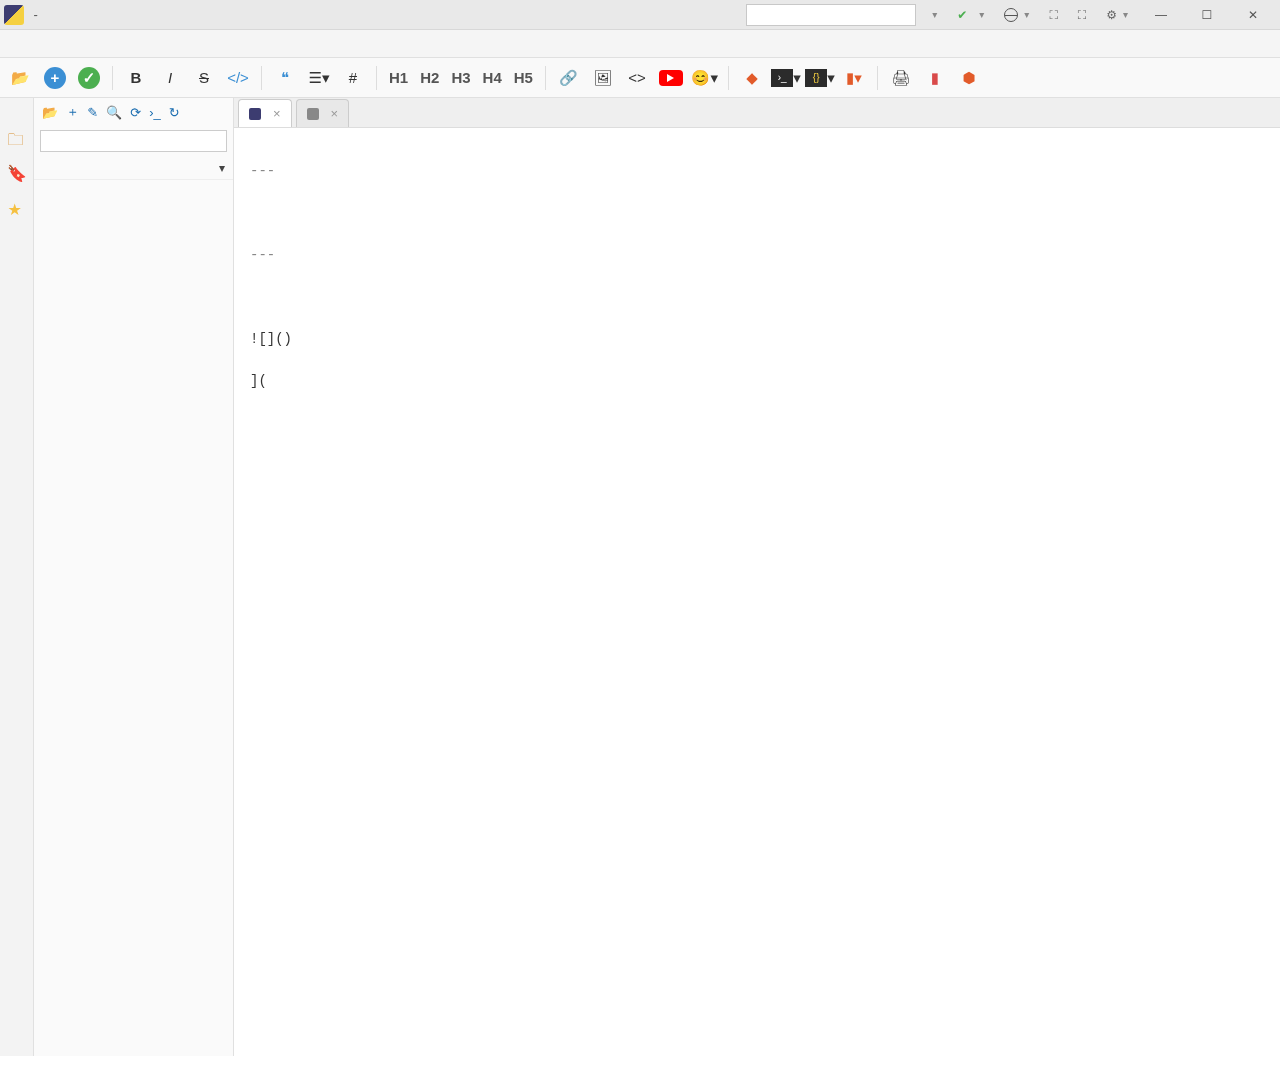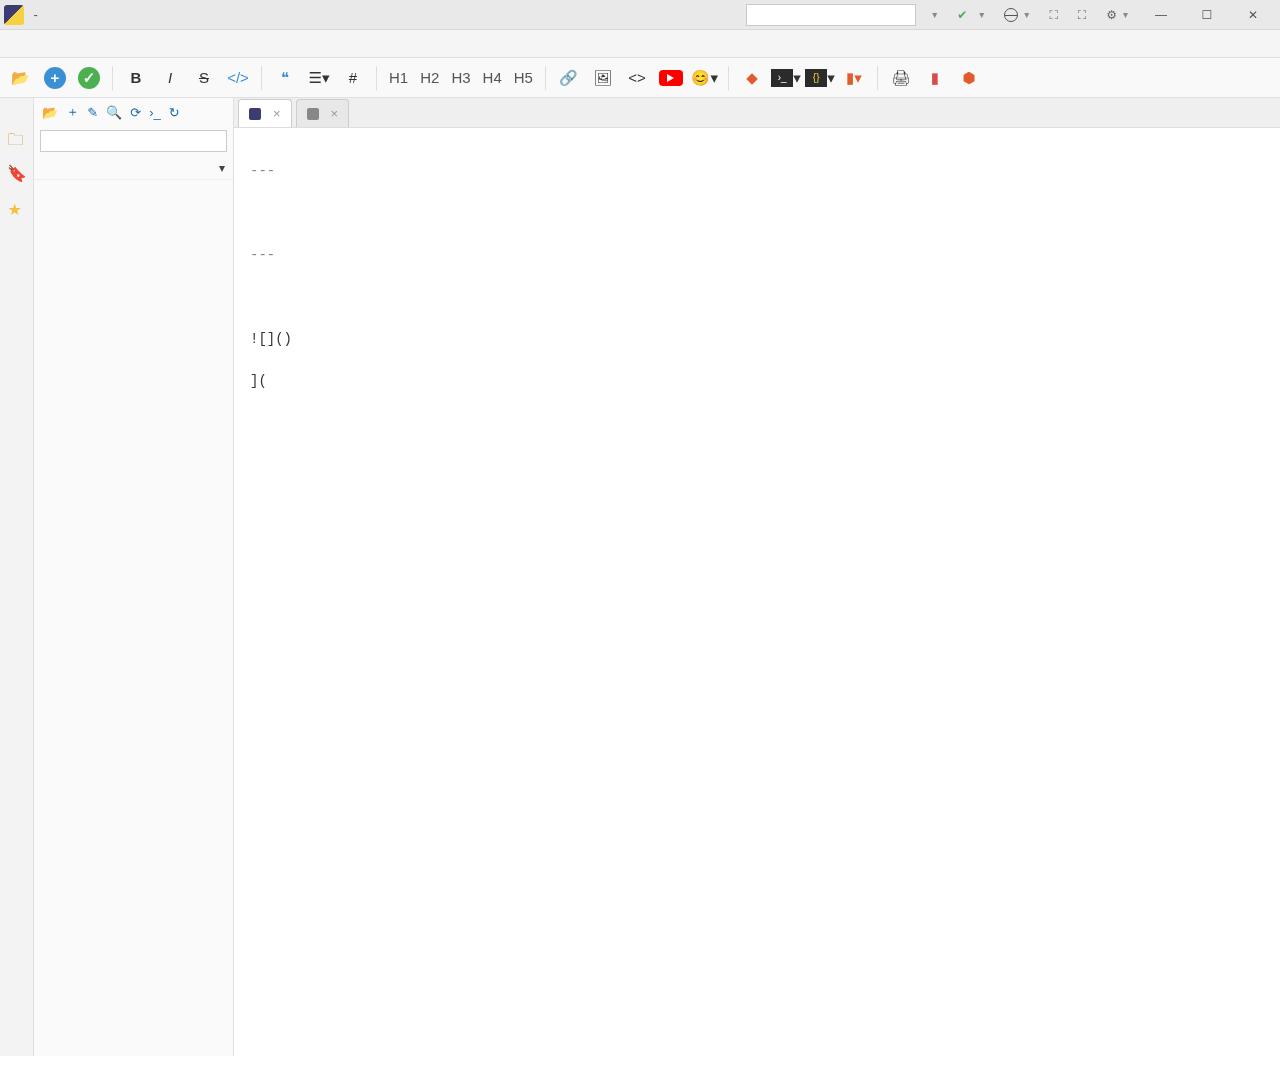--- a/index.html
+++ b/index.html
@@ -19,21 +19,21 @@
 .globe:after{content:"";position:absolute;left:0;right:0;top:50%;border-top:1px solid #555;}
 
 
 .menubar { height:28px; background:#f5f5f5; display:flex; align-items:center; padding:0 4px; gap:0; border-bottom:1px solid #e0e0e0;}
 .menubar .mi { padding:4px 10px; color:#444; font-size:13px;}
 
 
 .toolbar { height:40px; background:#f9f9f9; display:flex; align-items:center; padding:0 6px; gap:4px; border-bottom:1px solid #e0e0e0;}
 .tb-btn { width:30px; height:30px; display:flex; align-items:center; justify-content:center; border-radius:3px; font-size:15px;}
 .tb-sep { width:1px; height:24px; background:#ddd; margin:0 4px;}
-.tb-h { font-weight:normal; color:#555; font-size:15px; padding:0 4px;}
+.tb-h { font-weight:bold; color:#555; font-size:15px; padding:0 4px;}
 .circ { width:22px;height:22px;border-radius:50%;display:flex;align-items:center;justify-content:center;color:#fff;font-weight:bold;}
 .yt { width:24px;height:16px;background:#ff0000;border-radius:4px;display:flex;align-items:center;justify-content:center;}
 .yt:after{content:"";border-left:7px solid #fff;border-top:4px solid transparent;border-bottom:4px solid transparent;}
 .darkbox{width:22px;height:18px;background:#2b2b2b;display:flex;align-items:center;justify-content:center;color:#fff;font-size:10px;}
 
 
 .main { display:flex; height:calc(100% - 30px - 28px - 40px - 24px); }
 
 
 .leftrail { width:34px; background:#f3f3f3; border-right:1px solid #e0e0e0; display:flex; flex-direction:column; align-items:center; padding-top:30px; gap:18px;}

